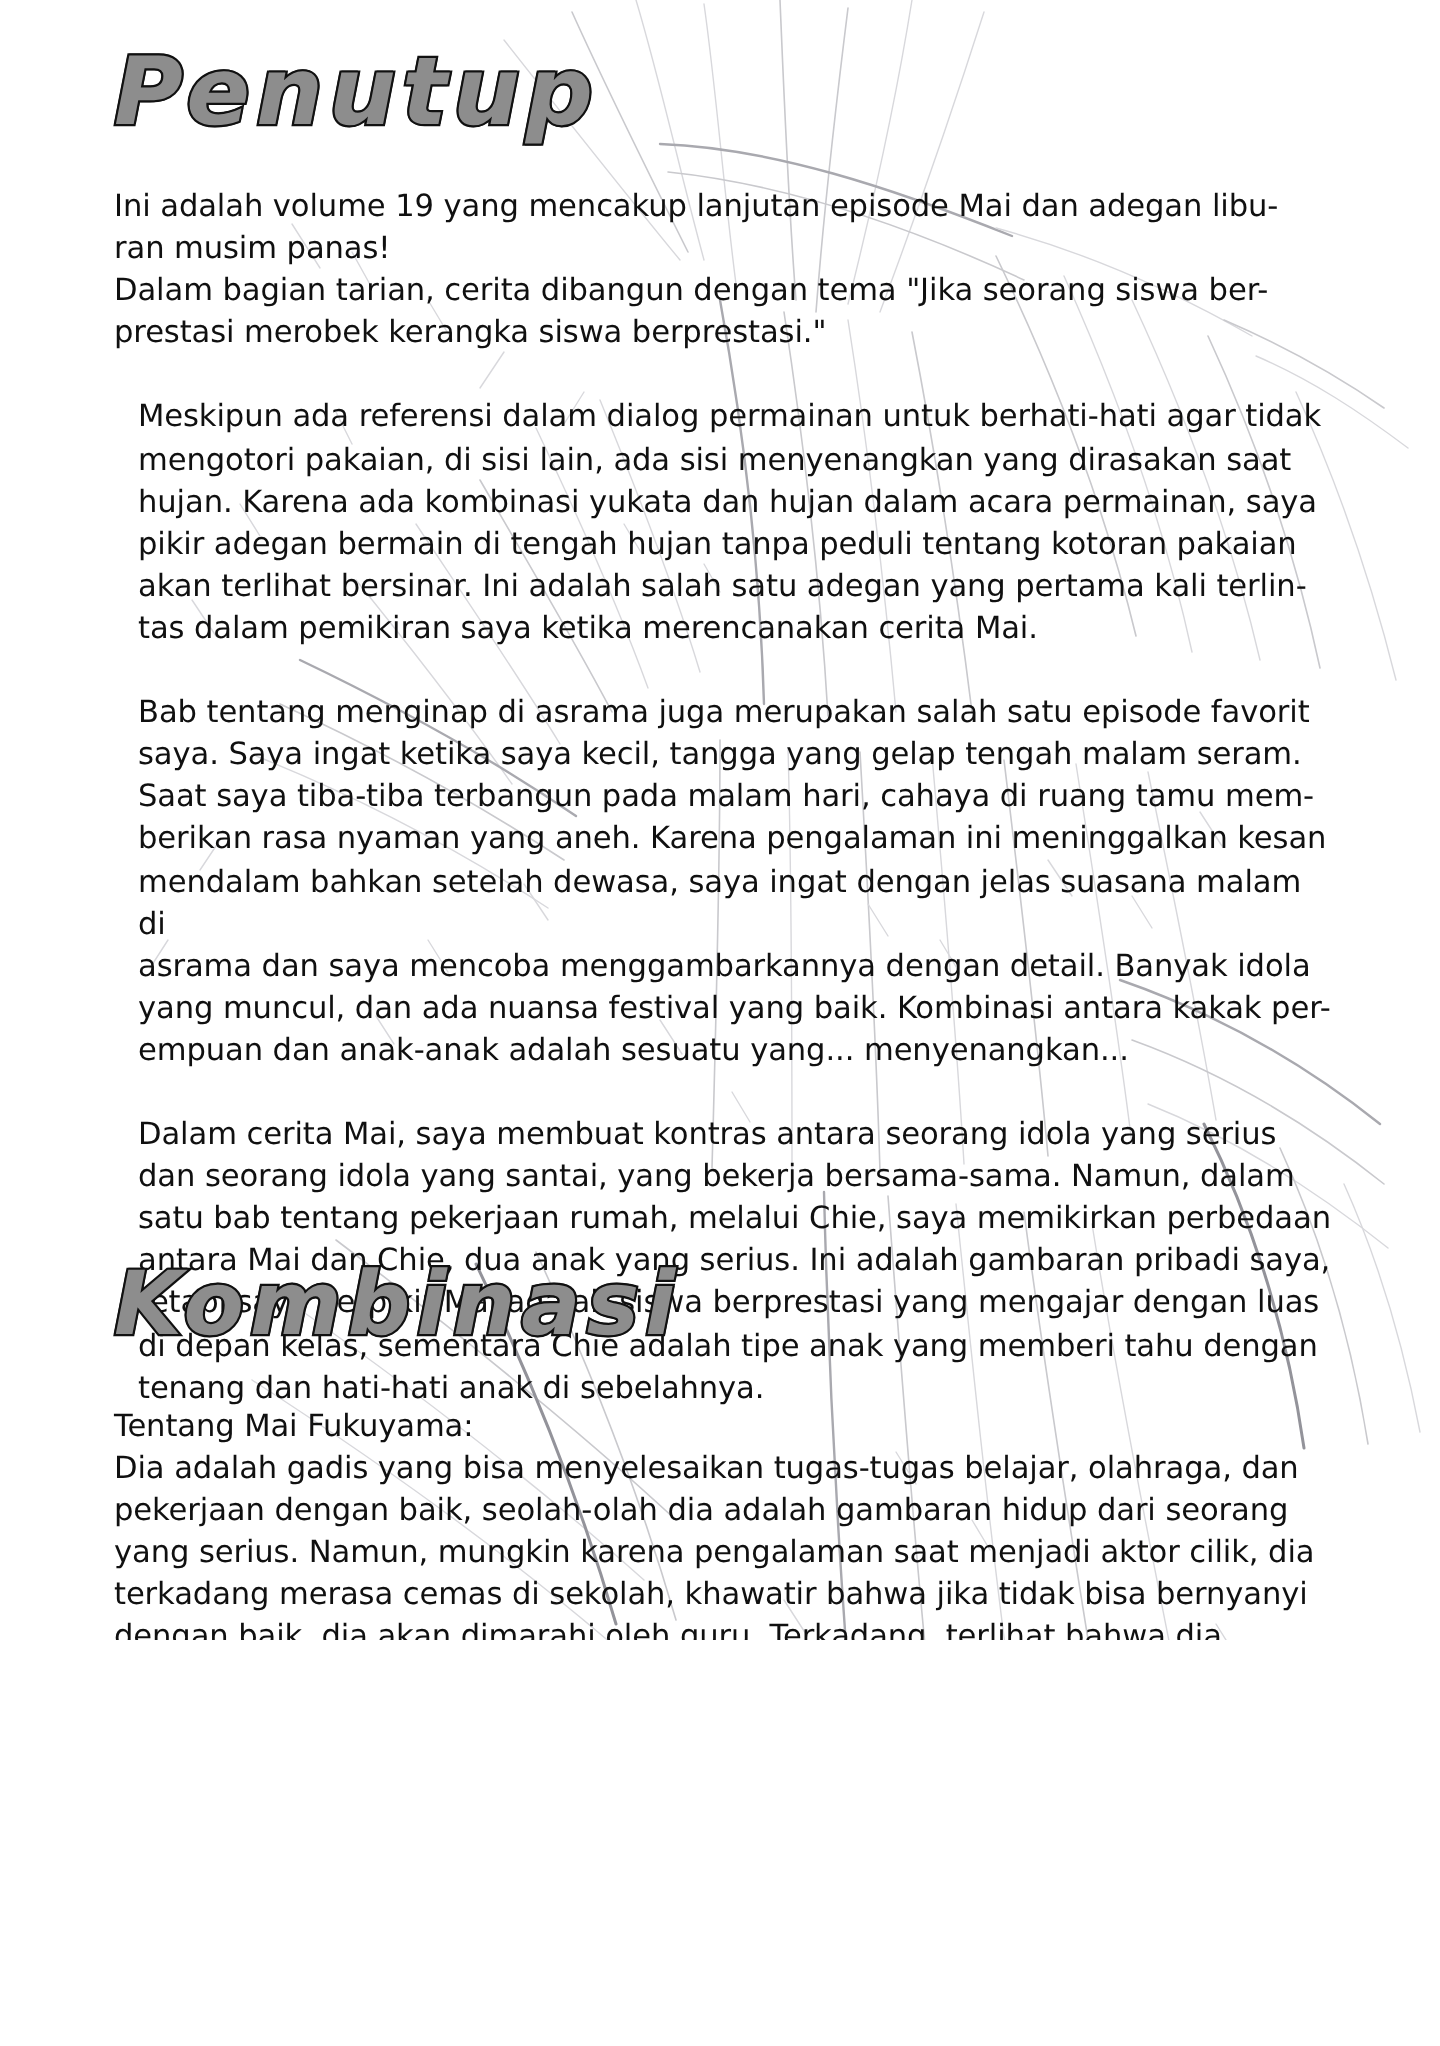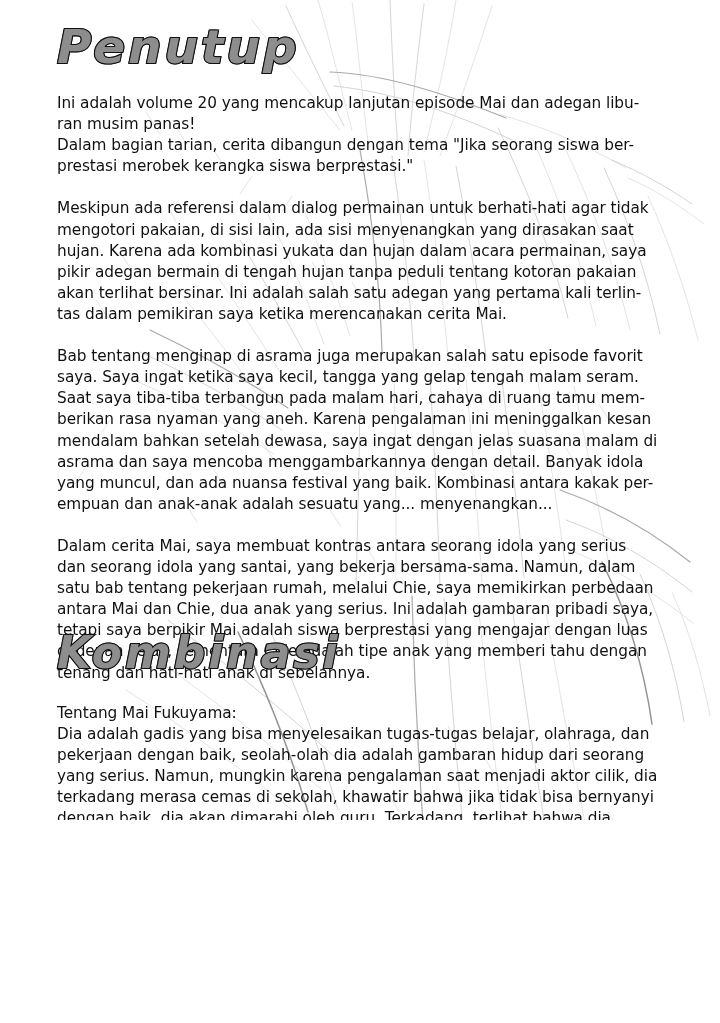--- a/index.html
+++ b/index.html
@@ -83,20 +83,21 @@
     line-height: 21.1px;
     letter-spacing: -0.05px;
     font-weight: 500;
   }
   .body-block p {
     margin: 0;
     white-space: pre-line;
   }
   .body-block p + p {
     margin-top: 21.1px;
+    margin-left: 12px;
   }
 
   #intro-block   { top: 93px; }
   #profile-block { top: 703px; }
 
   
   .signature {
     position: absolute;
     left: 316px;
     top: 913px;
@@ -236,21 +237,21 @@
       <path class="sk faint" d="M110 420 l-10 15"></path>
       <path class="sk faint" d="M84 470 l-9 14"></path>
     </svg>
   </div>
 
   <div class="content">
 
     <h1 class="heading" id="heading-penutup">Penutup</h1>
 
     <div class="body-block" id="intro-block">
-      <p>Ini adalah volume 20 yang mencakup lanjutan episode Mai dan adegan libu-
+      <p>Ini adalah volume 19 yang mencakup lanjutan episode Mai dan adegan libu-
 ran musim panas!
 Dalam bagian tarian, cerita dibangun dengan tema "Jika seorang siswa ber-
 prestasi merobek kerangka siswa berprestasi."</p>
       <p>Meskipun ada referensi dalam dialog permainan untuk berhati-hati agar tidak
 mengotori pakaian, di sisi lain, ada sisi menyenangkan yang dirasakan saat
 hujan. Karena ada kombinasi yukata dan hujan dalam acara permainan, saya
 pikir adegan bermain di tengah hujan tanpa peduli tentang kotoran pakaian
 akan terlihat bersinar. Ini adalah salah satu adegan yang pertama kali terlin-
 tas dalam pemikiran saya ketika merencanakan cerita Mai.</p>
       <p>Bab tentang menginap di asrama juga merupakan salah satu episode favorit

